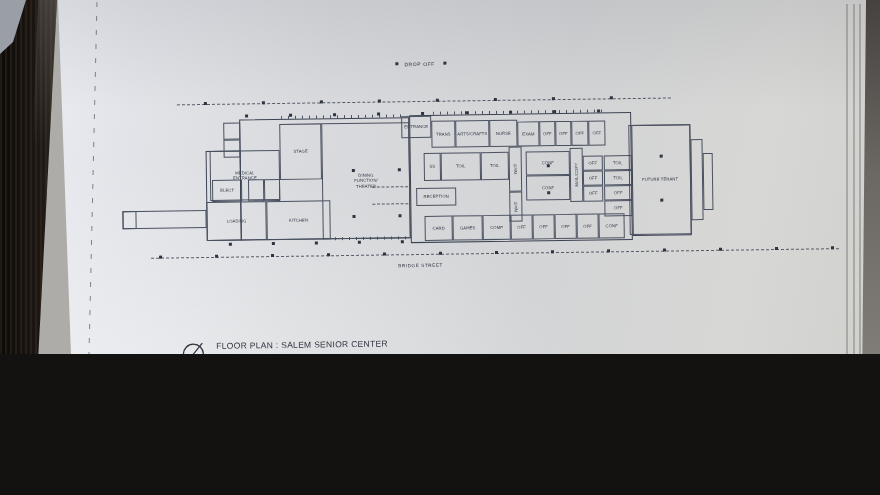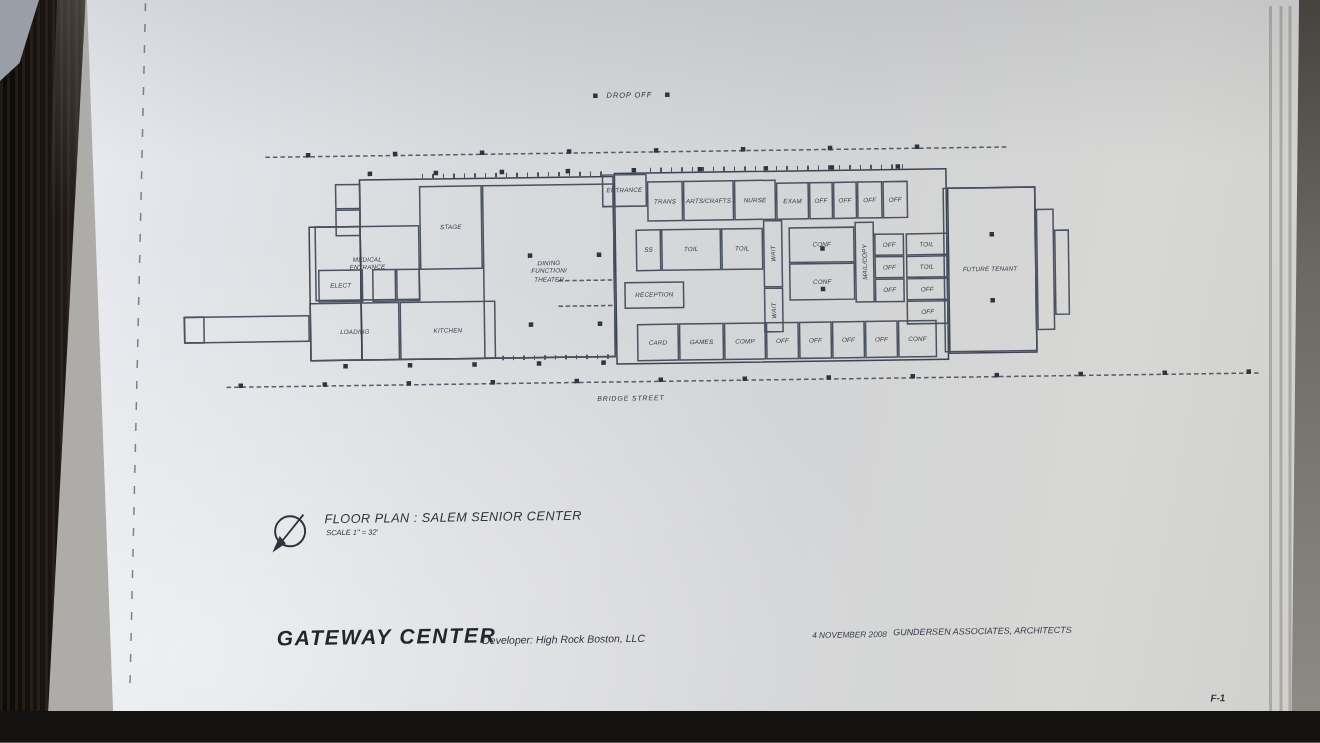--- a/index.html
+++ b/index.html
@@ -1,17 +1,17 @@
 <!DOCTYPE html>
 <html><head>
 <meta charset="utf-8">
 <style>
   html,body{margin:0;padding:0;background:#141210;}
-  .scene{position:relative;width:880px;height:474px;overflow:hidden;
-         font-family:"Liberation Sans",sans-serif;background:#aeaca8;font-style:italic;}
+  .scene{position:relative;width:880px;height:354px;overflow:hidden;
+         font-family:"Liberation Sans",sans-serif;background:#aeaca8;}
 
   
   .right-bg{position:absolute;right:0;top:0;width:30px;height:495px;
     background:linear-gradient(180deg,#46433f 0%,#6b6863 35%,#908d87 100%);}
   .wood-strip{position:absolute;left:0;top:0;width:72px;height:495px;
     background:
       repeating-linear-gradient(90deg,rgba(70,55,40,.35) 0 2px,rgba(0,0,0,0) 2px 5px),
       linear-gradient(90deg,#0c0a08 0%,#1c1713 55%,#2a231c 80%,#0e0c0a 100%);
     clip-path:polygon(0 0,57px 0,31px 100%,0 100%);}
   .wood-highlight{position:absolute;left:0;top:0;width:72px;height:495px;

